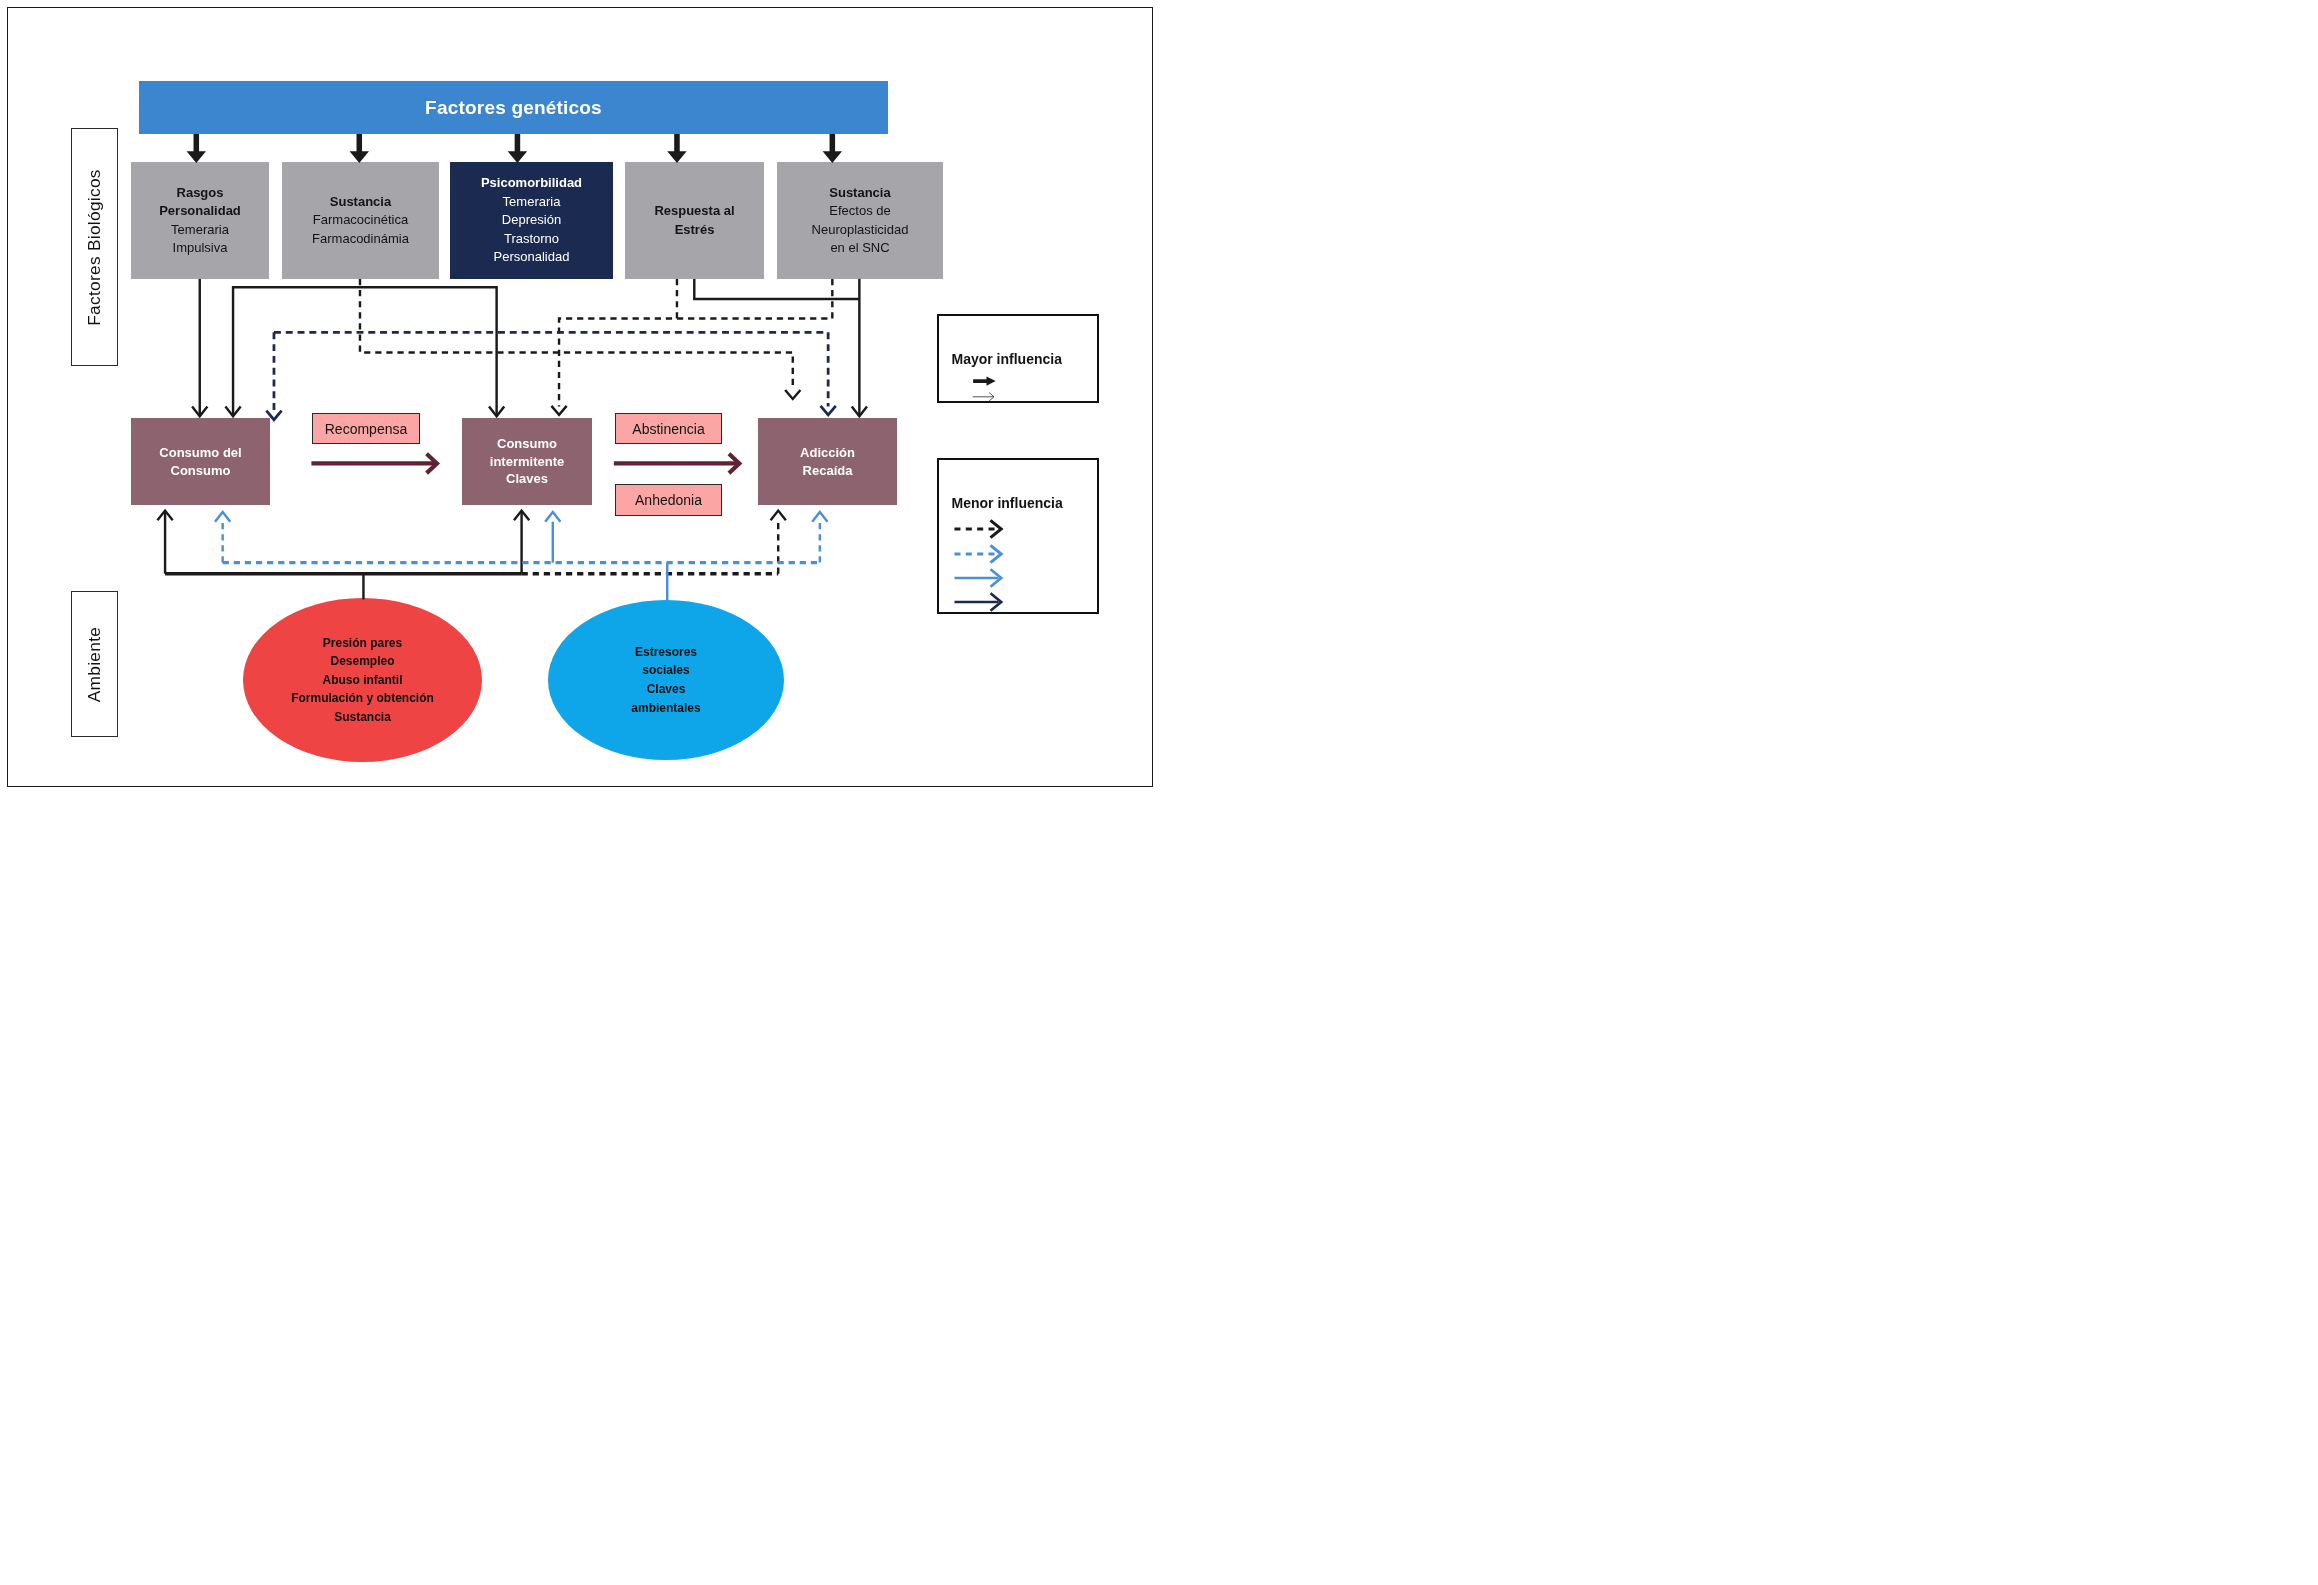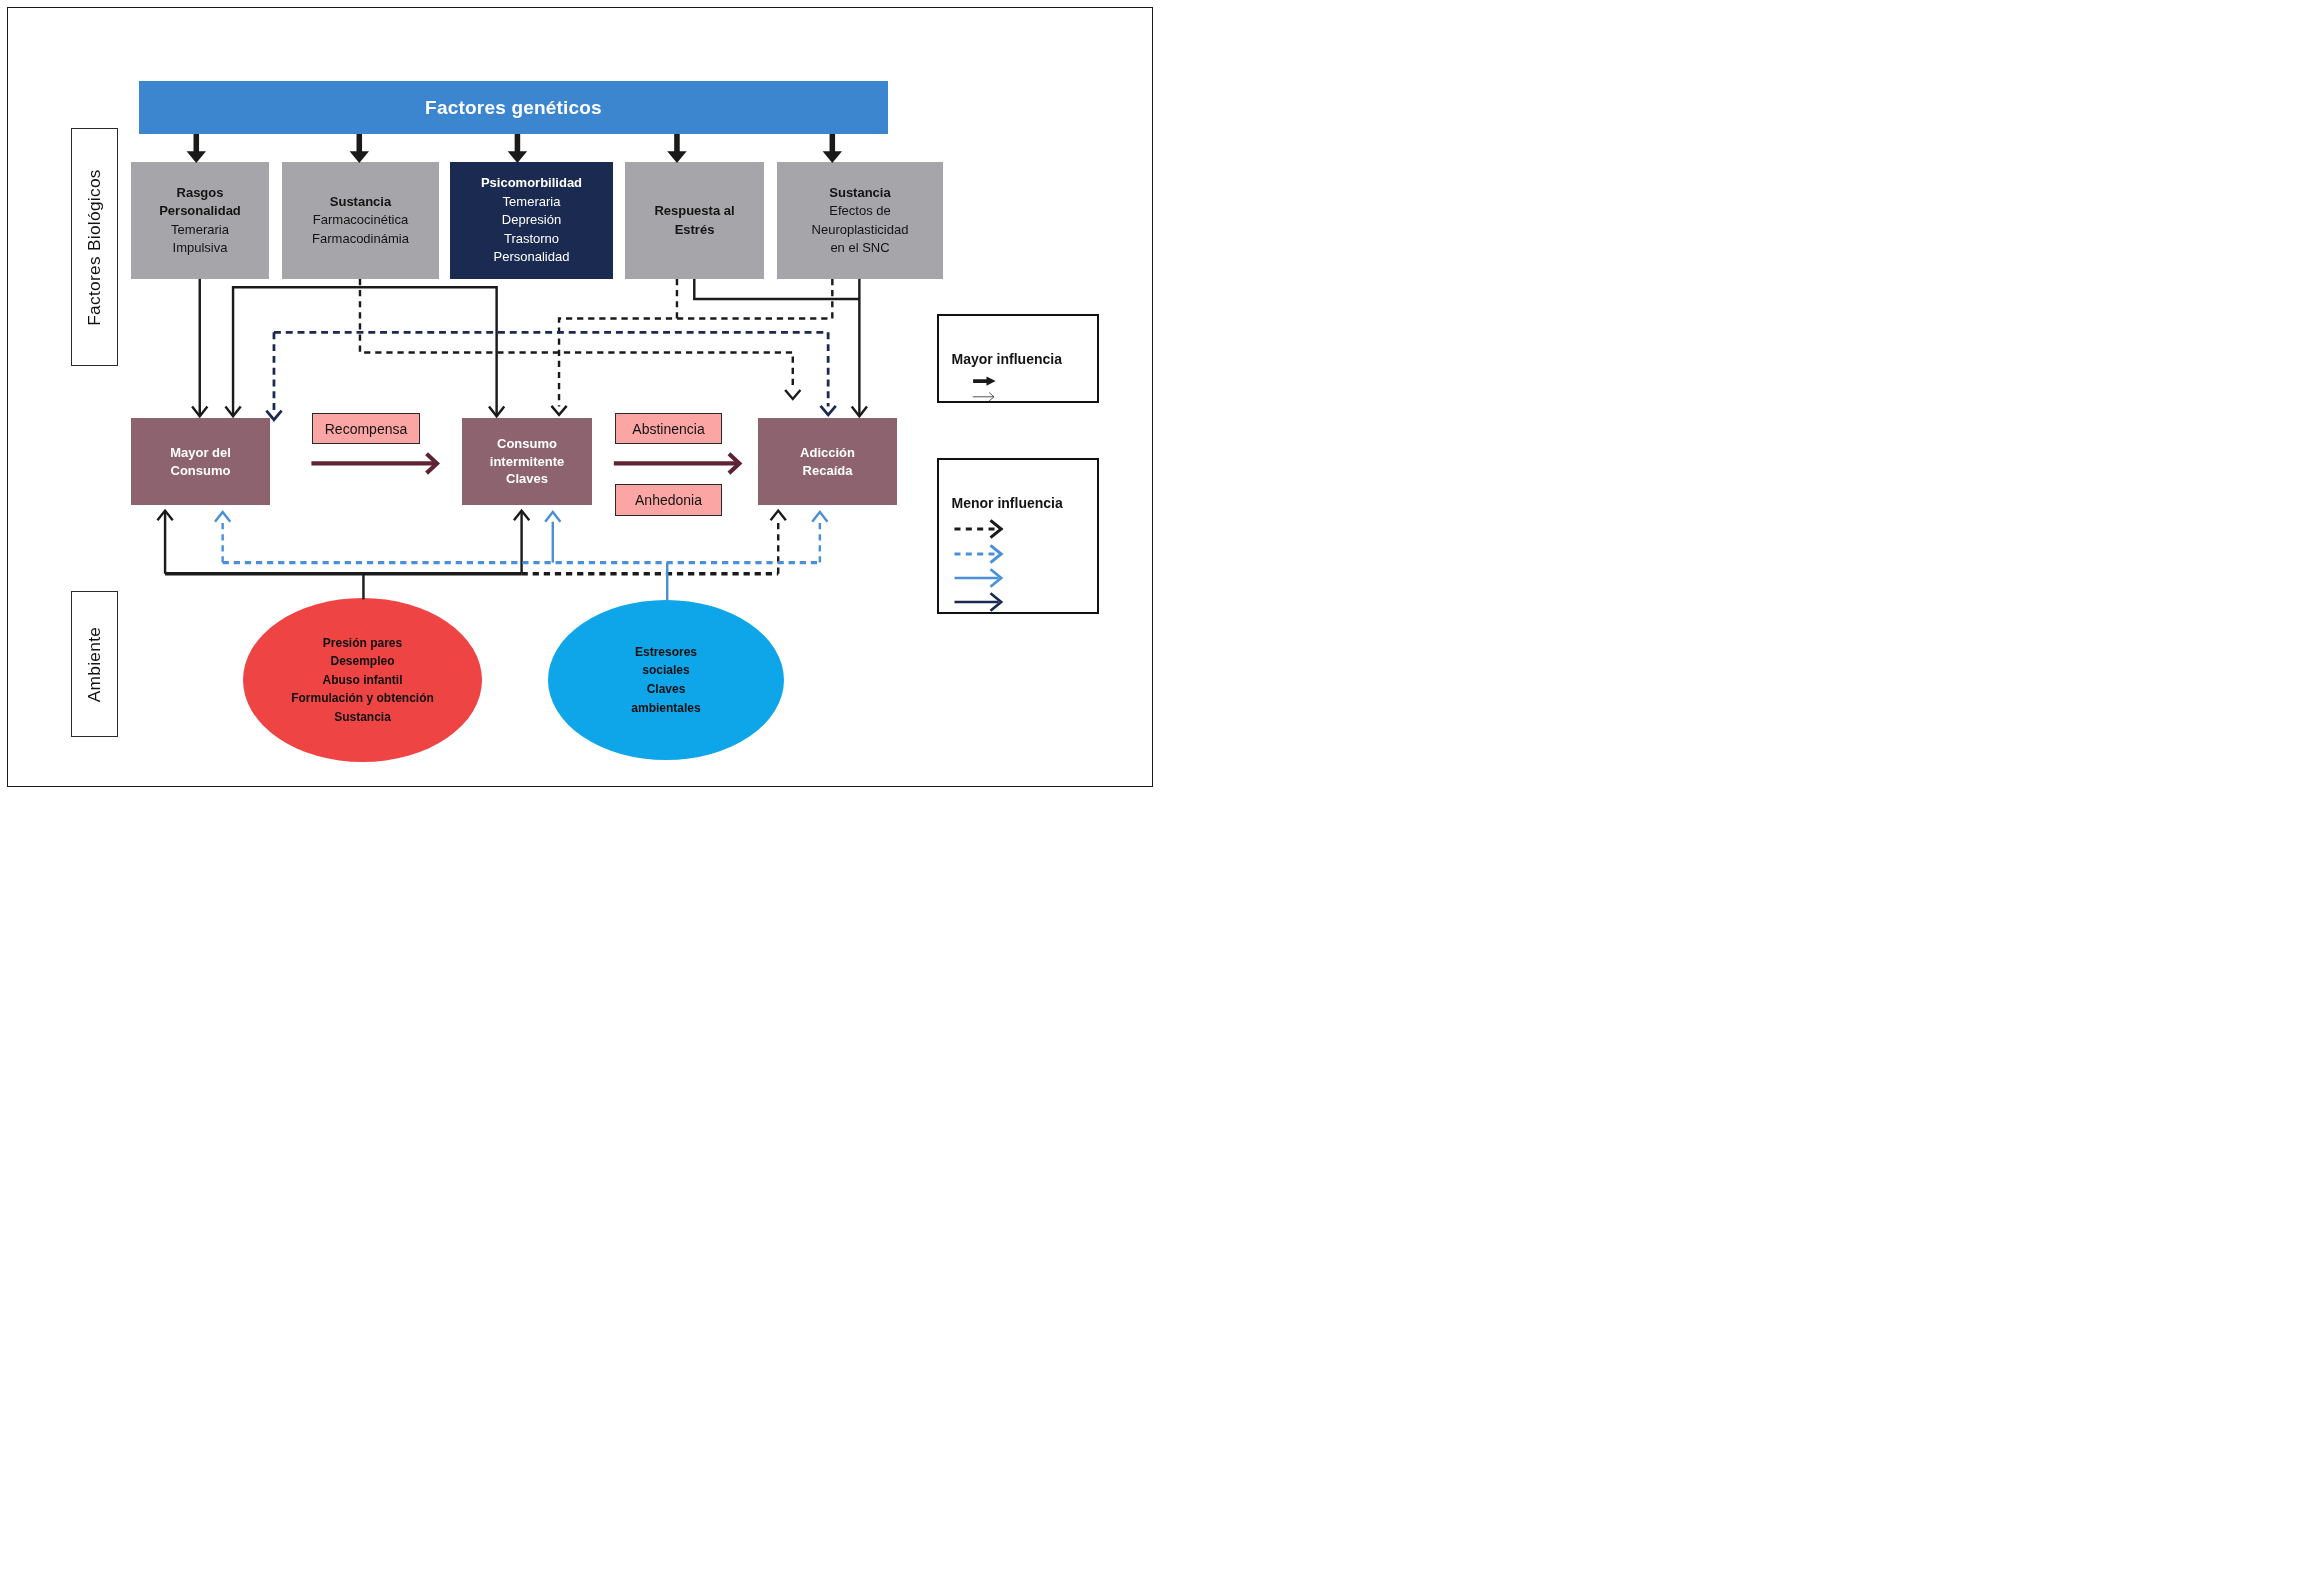--- a/index.html
+++ b/index.html
@@ -84,21 +84,21 @@
     <div class="t">Estrés</div>
   </div>
   <div class="fbox gray" style="left:777px;top:162px;width:166px;height:117px;">
     <div class="t">Sustancia</div>
     <div class="r">Efectos de</div>
     <div class="r">Neuroplasticidad</div>
     <div class="r">en el SNC</div>
   </div>
 
   <div class="stage" style="left:131px;top:418px;width:139px;height:87px;">
-    <div>Mayor del</div>
+    <div>Consumo del</div>
     <div>Consumo</div>
   </div>
   <div class="stage" style="left:462px;top:418px;width:130px;height:87px;">
     <div>Consumo</div>
     <div>intermitente</div>
     <div>Claves</div>
   </div>
   <div class="stage" style="left:758px;top:418px;width:139px;height:87px;">
     <div>Adicción</div>
     <div>Recaída</div>

